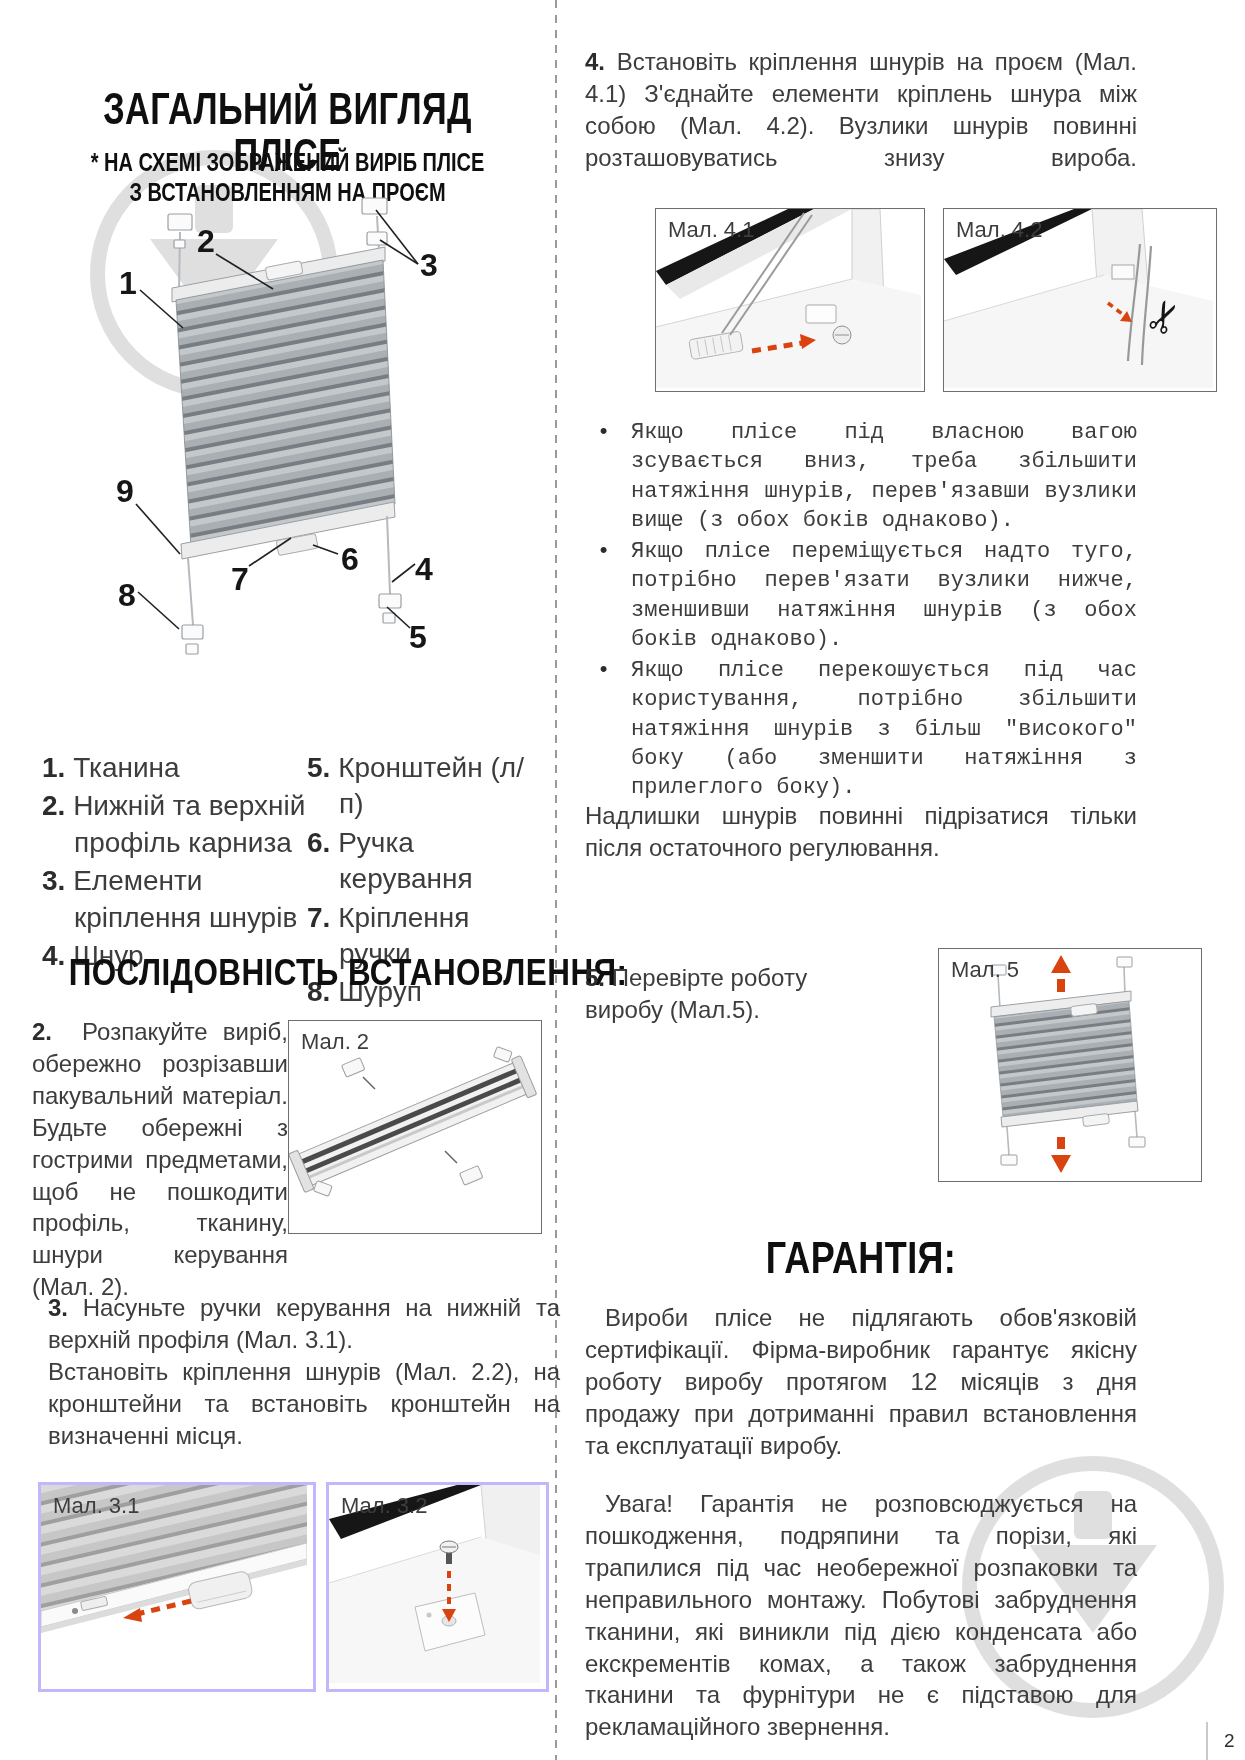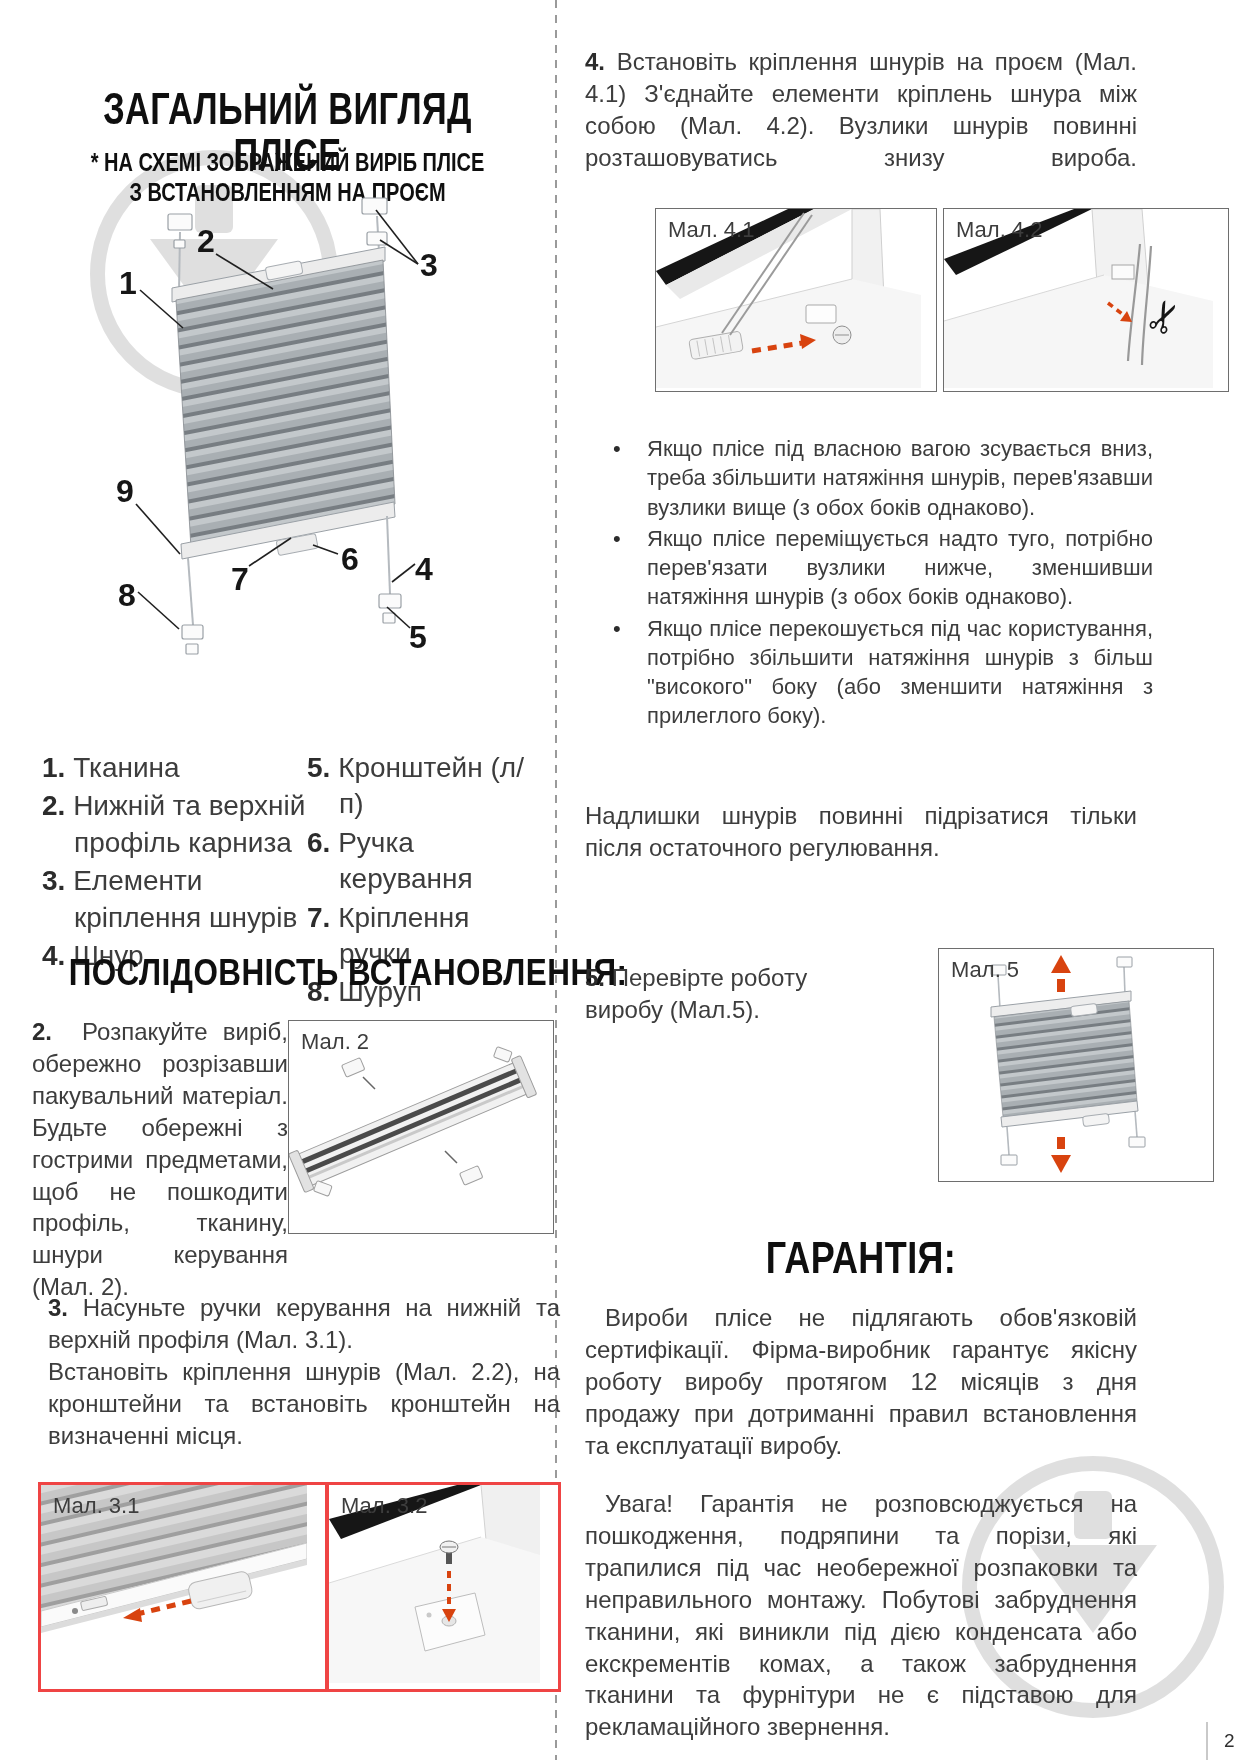--- a/index.html
+++ b/index.html
@@ -33,28 +33,28 @@
   .body-text{font-size:24px;line-height:1.33;color:#3d3d3d;}
   b{color:#2c2c2c;}
 
   
   .parts{position:absolute;left:12px;top:750px;width:503px;display:flex;}
   .pcol{width:265px;}
   .pcol2{width:238px;}
   .pitem{font-size:28px;line-height:1.3;padding-left:32px;text-indent:-32px;margin-bottom:2px;}
 
   
-  .fig{position:absolute;background:#fff;padding-left:12px;}
+  .fig{position:absolute;background:#fff;}
   .fig-label{position:absolute;left:12px;top:8px;font-size:22px;color:#3d3d3d;z-index:2;}
   .thin{border:1.5px solid #6e6e6e;}
-  .thick{border:3px solid #ef4444;}
+  .thick{border:3px solid #c4b5fd;}
   .fig svg{position:absolute;left:0;top:0;}
 
   
-  .blist{margin:16px;padding:0;list-style:none;}
+  .blist{margin:0;padding:0;list-style:none;font-family:Liberation Mono, monospace;}
   .blist li{position:relative;padding-left:46px;font-size:22px;line-height:1.33;
             text-align:justify;margin-bottom:2px;}
   .blist li::before{content:"•";position:absolute;left:12px;top:0;font-size:22px;color:#2c2c2c;}
 
   .indent{text-indent:20px;}
   .last-just{text-align-last:justify;}
 
   .footer-bar{position:absolute;left:1206px;top:1722px;width:2px;height:38px;background:#c9c9c9;}
   .page-num{position:absolute;left:1224px;top:1730px;font-size:19px;color:#2f2f2f;}
 </style>

